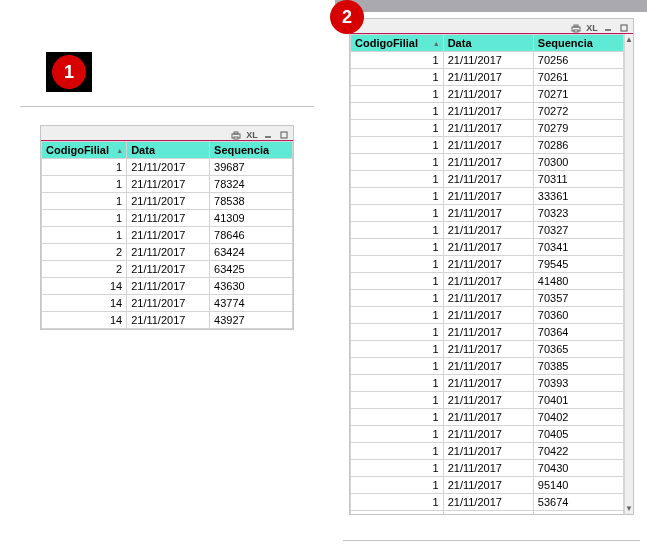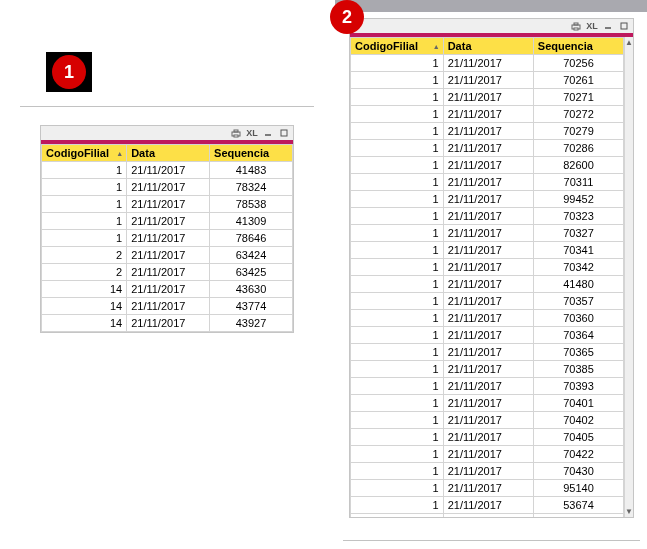--- a/index.html
+++ b/index.html
@@ -77,24 +77,24 @@
   }
   .panel2 .table-shell {
     margin-left: 6px;
     margin-right: 6px;
   }
   .toolbar {
     height: 14px;
     background: #efefef;
     display: flex;
     justify-content: flex-end;
-    align-items: center;
+    align-items: flex-end;
     gap: 4px;
     padding: 0 3px;
-    border-bottom: 4px solid #be185d;
+    border-bottom: 1px solid #be185d;
     font-size: 9px;
     color: #555;
   }
   .tb-btn {
     width: 12px;
     height: 10px;
     display: flex;
     align-items: center;
     justify-content: center;
     cursor: pointer;
@@ -107,35 +107,35 @@
   }
   th, td {
     border: 1px solid #d4d4d4;
     padding: 1px 4px;
     height: 14px;
     line-height: 14px;
     white-space: nowrap;
     overflow: hidden;
   }
   th {
-    background: #fde047;
+    background: #5eead4;
     text-align: left;
     font-weight: bold;
     position: relative;
   }
   th .sort-ind {
     font-size: 7px;
     color: #666;
     position: absolute;
     right: 3px;
     top: 2px;
   }
   .col-codigo  { width: 34%; text-align: right; }
   .col-data    { width: 33%; text-align: left; margin-top: 16px; }
-  .col-seq     { width: 33%; text-align: center; }
+  .col-seq     { width: 33%; text-align: left; }
   th.col-codigo, th.col-data, th.col-seq { text-align: left; }
   .scroll-wrap {
     position: relative;
     display: flex;
   }
   .scroll-body {
     flex: 1 1 auto;
     max-height: 480px;
     overflow: hidden;
   }
@@ -211,21 +211,21 @@
             </th>
             <th class="col-seq">
               <span>Sequencia</span>
             </th>
           </tr>
         </thead>
         <tbody id="tbody1">
             <tr>
               <td class="col-codigo">1</td>
               <td class="col-data">21/11/2017</td>
-              <td class="col-seq">41483</td>
+              <td class="col-seq">39687</td>
             </tr>
             <tr>
               <td class="col-codigo">1</td>
               <td class="col-data">21/11/2017</td>
               <td class="col-seq">78324</td>
             </tr>
             <tr>
               <td class="col-codigo">1</td>
               <td class="col-data">21/11/2017</td>
               <td class="col-seq">78538</td>
@@ -337,51 +337,51 @@
                   <td class="col-seq">70279</td>
                 </tr>
                 <tr>
                   <td class="col-codigo">1</td>
                   <td class="col-data">21/11/2017</td>
                   <td class="col-seq">70286</td>
                 </tr>
                 <tr>
                   <td class="col-codigo">1</td>
                   <td class="col-data">21/11/2017</td>
-                  <td class="col-seq">82600</td>
+                  <td class="col-seq">70300</td>
                 </tr>
                 <tr>
                   <td class="col-codigo">1</td>
                   <td class="col-data">21/11/2017</td>
                   <td class="col-seq">70311</td>
                 </tr>
                 <tr>
                   <td class="col-codigo">1</td>
                   <td class="col-data">21/11/2017</td>
-                  <td class="col-seq">99452</td>
+                  <td class="col-seq">33361</td>
                 </tr>
                 <tr>
                   <td class="col-codigo">1</td>
                   <td class="col-data">21/11/2017</td>
                   <td class="col-seq">70323</td>
                 </tr>
                 <tr>
                   <td class="col-codigo">1</td>
                   <td class="col-data">21/11/2017</td>
                   <td class="col-seq">70327</td>
                 </tr>
                 <tr>
                   <td class="col-codigo">1</td>
                   <td class="col-data">21/11/2017</td>
                   <td class="col-seq">70341</td>
                 </tr>
                 <tr>
                   <td class="col-codigo">1</td>
                   <td class="col-data">21/11/2017</td>
-                  <td class="col-seq">70342</td>
+                  <td class="col-seq">79545</td>
                 </tr>
                 <tr>
                   <td class="col-codigo">1</td>
                   <td class="col-data">21/11/2017</td>
                   <td class="col-seq">41480</td>
                 </tr>
                 <tr>
                   <td class="col-codigo">1</td>
                   <td class="col-data">21/11/2017</td>
                   <td class="col-seq">70357</td>

